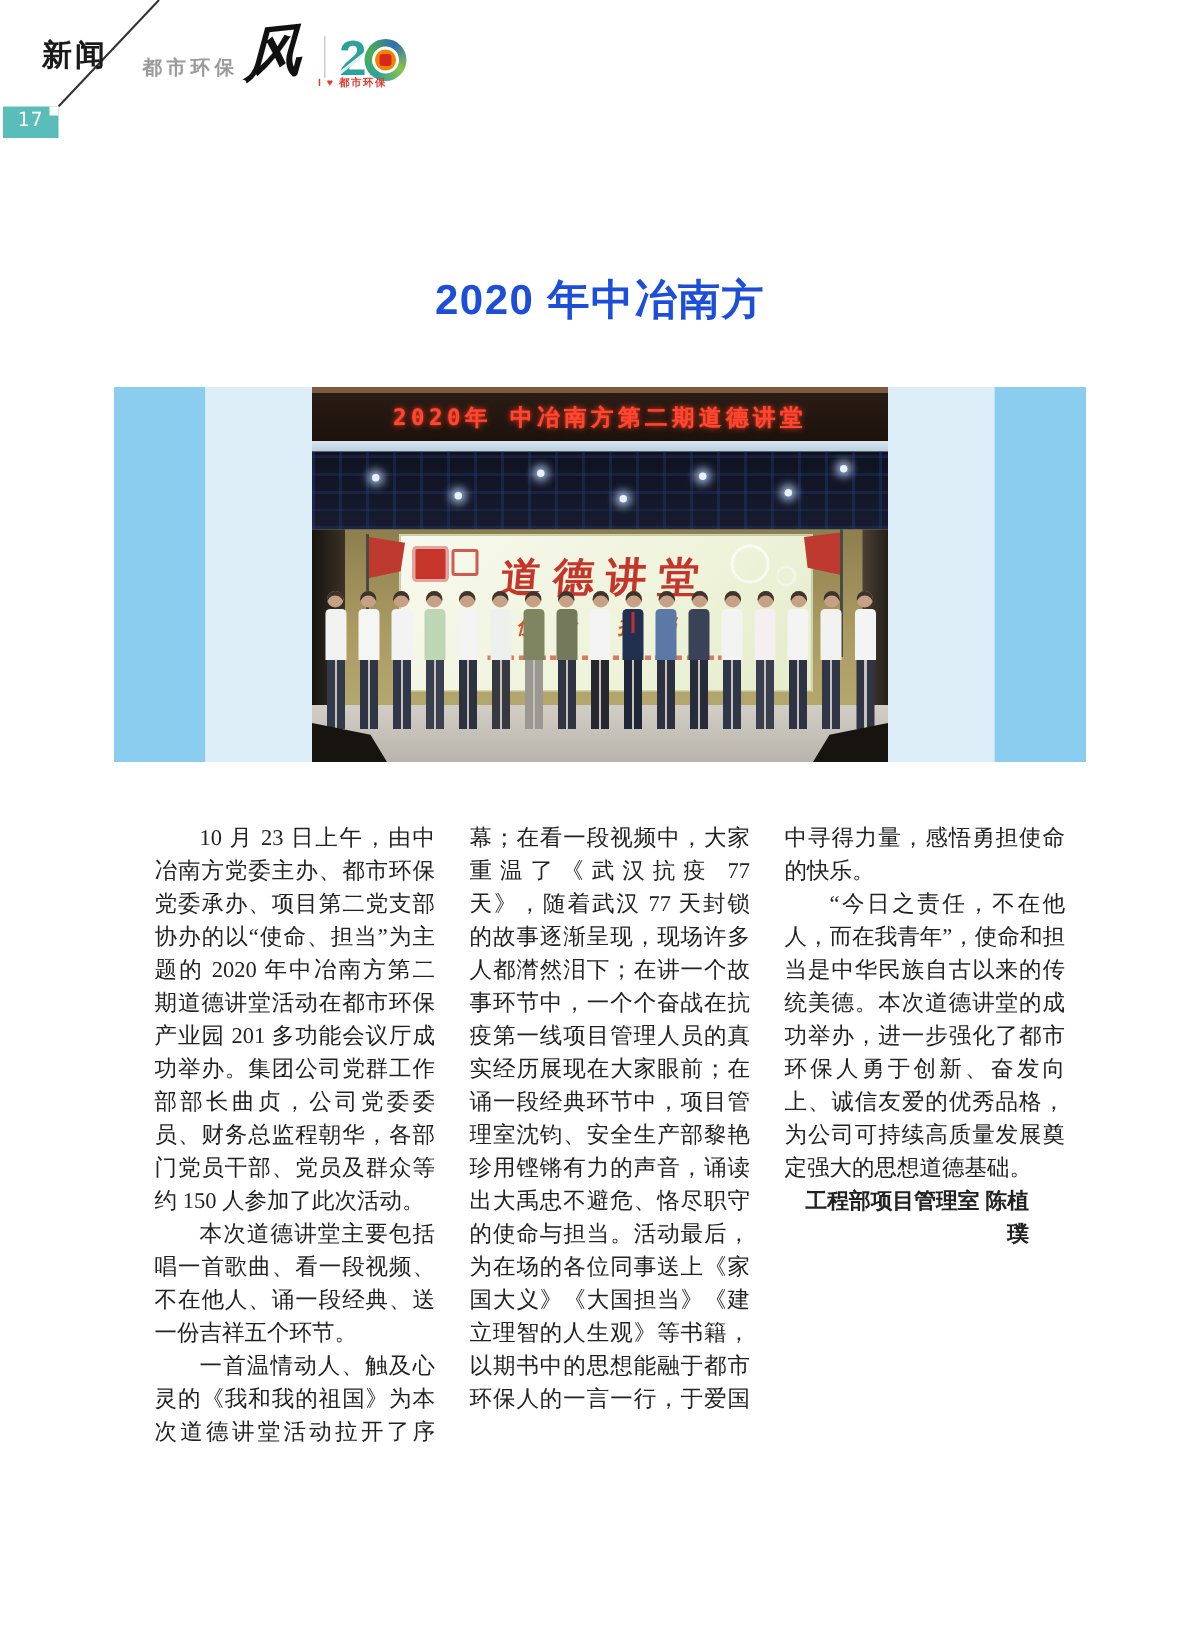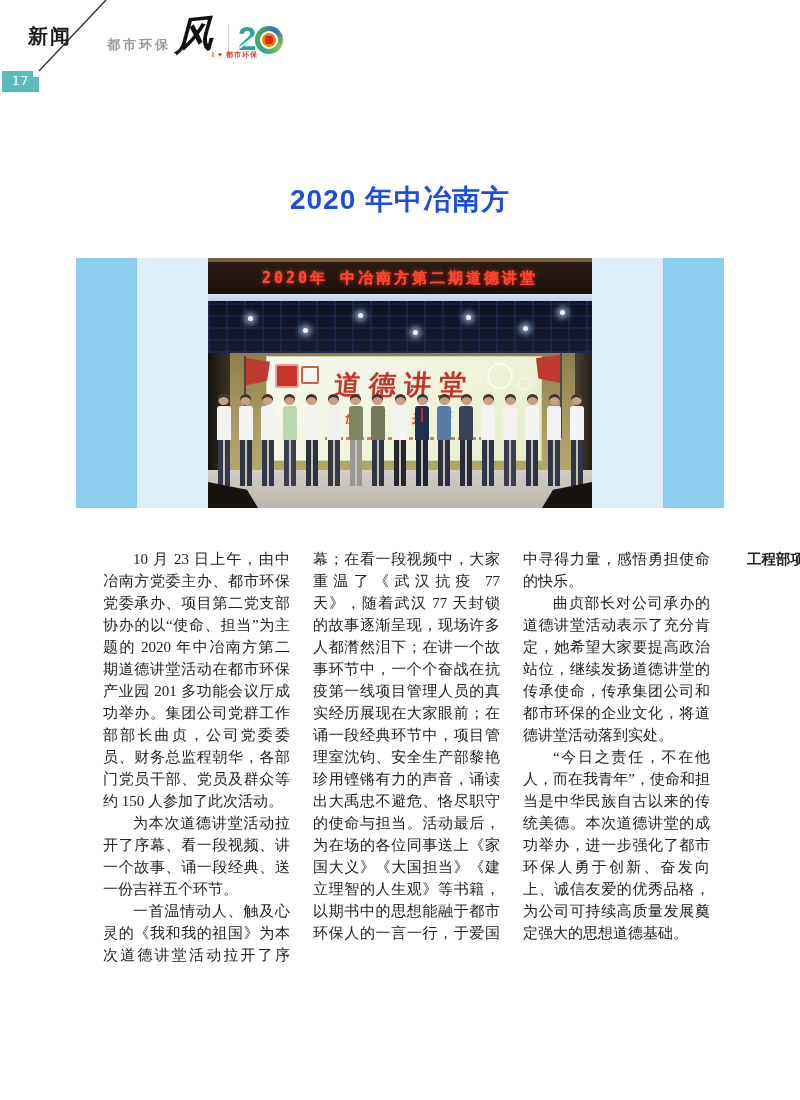--- a/index.html
+++ b/index.html
@@ -13,21 +13,21 @@
   body{font-family:"Liberation Sans",sans-serif;}
   .page{position:relative;width:800px;height:1100px;background:#ffffff;margin:0 auto;overflow:hidden;}
 
   
   .hdr-line{position:absolute;left:0;top:0;width:140px;height:90px;pointer-events:none;}
   .section-label{position:absolute;left:28px;top:23px;font-size:20px;font-weight:700;color:#1a1a1a;letter-spacing:2px;}
   .pageno-box{position:absolute;left:2px;top:71px;width:37px;height:21px;background:var(--accent-teal);}
   .pageno-box .notch{position:absolute;right:0;top:0;width:6px;height:6px;background:#ffffff;}
   .pageno{position:absolute;left:0;top:2px;width:100%;text-align:center;color:#ffffff;font-size:13px;font-weight:300;font-family:"DejaVu Sans Mono",monospace;letter-spacing:1px;}
 
-  .masthead{position:absolute;left:107px;top:10px;height:55px;display:flex;align-items:center;}
+  .masthead{position:absolute;left:95px;top:10px;height:55px;display:flex;align-items:center;}
   .brand-text{color:#9b9b9b;font-size:13px;font-weight:700;letter-spacing:3px;margin-top:14px;}
   .brand-script{font-family:"Liberation Serif",serif;font-style:italic;font-weight:700;font-size:38px;color:#111;transform:rotate(-6deg) skewX(-8deg);margin:0 6px 4px 4px;}
   .mast-divider{width:1px;height:28px;background:#cccccc;margin:0 9px;}
   .logo20{position:relative;display:flex;align-items:flex-start;margin-top:2px;}
   .logo20 .two{font-size:33px;line-height:30px;font-weight:800;color:var(--logo-green);letter-spacing:-2px;}
   .logo20 .slash{position:absolute;left:-4px;top:14px;width:34px;height:2px;background:#ffffff;transform:rotate(-38deg);opacity:.85;}
   .ring{position:relative;width:28px;height:28px;border-radius:50%;margin-left:1px;margin-top:2px;
         background:conic-gradient(from 210deg,#2ba39b,#4caf50,#2f6fb3,#8bc34a,#2ba39b);}
   .ring .w{position:absolute;left:5px;top:5px;width:18px;height:18px;border-radius:50%;background:#ffffff;}
   .ring .o{position:absolute;left:7px;top:7px;width:14px;height:14px;border-radius:50%;background:var(--logo-orange);}
@@ -249,20 +249,19 @@
       <div class="speaker sl"></div>
       <div class="speaker sr"></div>
     </div>
 
     <div class="bar-inner"></div>
     <div class="bar-outer"></div>
   </div>
 
   <div class="columns">
       <p class="para">10 月 23 日上午，由中冶南方党委主办、都市环保党委承办、项目第二党支部协办的以“使命、担当”为主题的 2020 年中冶南方第二期道德讲堂活动在都市环保产业园 201 多功能会议厅成功举办。集团公司党群工作部部长曲贞，公司党委委员、财务总监程朝华，各部门党员干部、党员及群众等约 150 人参加了此次活动。</p>
-      <p class="para">为本次道德讲堂活动拉开了序幕、看一段视频、讲一个故事、诵一段经典、送一份吉祥五个环节。</p>
+      <p class="para">本次道德讲堂主要包括唱一首歌曲、看一段视频、不在他人、诵一段经典、送一份吉祥五个环节。</p>
       <p class="para">一首温情动人、触及心灵的《我和我的祖国》为本次道德讲堂活动拉开了序幕；在看一段视频中，大家重温了《武汉抗疫 77 天》，随着武汉 77 天封锁的故事逐渐呈现，现场许多人都潸然泪下；在讲一个故事环节中，一个个奋战在抗疫第一线项目管理人员的真实经历展现在大家眼前；在诵一段经典环节中，项目管理室沈钧、安全生产部黎艳珍用铿锵有力的声音，诵读出大禹忠不避危、恪尽职守的使命与担当。活动最后，为在场的各位同事送上《家国大义》《大国担当》《建立理智的人生观》等书籍，以期书中的思想能融于都市环保人的一言一行，于爱国中寻得力量，感悟勇担使命的快乐。</p>
-      <p class="para">曲贞部长对公司承办的道德讲堂活动表示了充分肯定，她希望大家要提高政治站位，继续发扬道德讲堂的传承使命，传承集团公司和都市环保的企业文化，将道德讲堂活动落到实处。</p>
       <p class="para">“今日之责任，不在他人，而在我青年”，使命和担当是中华民族自古以来的传统美德。本次道德讲堂的成功举办，进一步强化了都市环保人勇于创新、奋发向上、诚信友爱的优秀品格，为公司可持续高质量发展奠定强大的思想道德基础。</p>
       <p class="byline">工程部项目管理室 陈植璞</p>
     </div>
 
 </div>
 
 </body></html>

